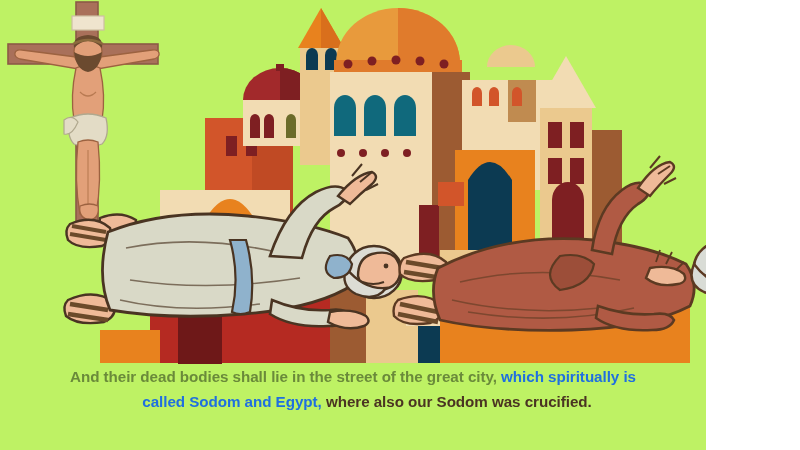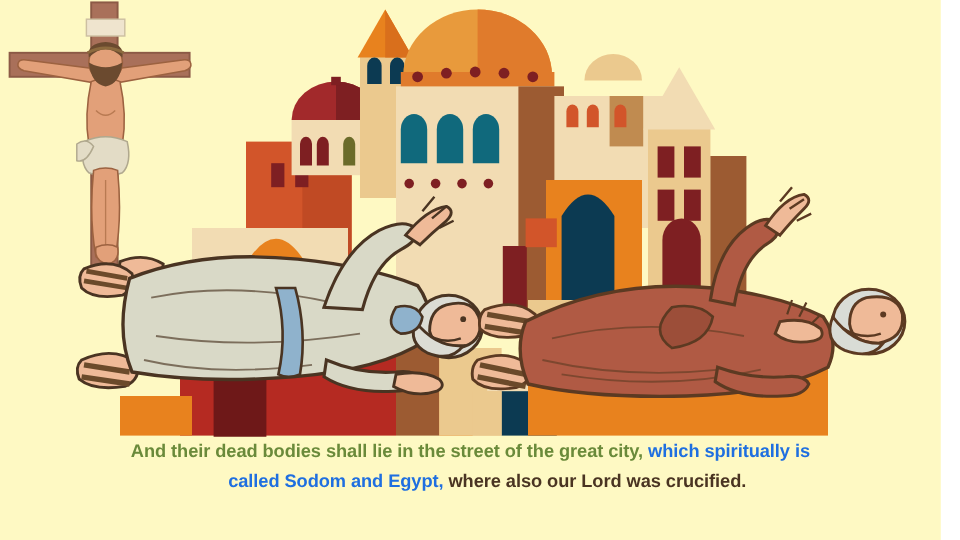--- a/index.html
+++ b/index.html
@@ -1,18 +1,18 @@
 <!DOCTYPE html>
 <html><head>
 <meta charset="utf-8">
 <style>
   html,body{margin:0;padding:0;background:#ffffff;}
   body{width:800px;height:450px;overflow:hidden;
        font-family:"Liberation Sans", sans-serif;}
-  #stage{position:relative;width:784px;height:450px;background:#fef9c3;overflow:hidden;}
+  #stage{position:relative;width:706px;height:450px;background:#bef264;overflow:hidden;}
   #art{position:absolute;left:0;top:0;width:800px;height:450px;}
   .caption{position:absolute;left:0;right:0;top:364px;text-align:center;
            font-weight:700;font-size:15.2px;line-height:25px;letter-spacing:-0.05px;}
   .cap-line{display:block;white-space:nowrap;}
   .seg{ }
 </style>
 </head>
 <body>
 
 <div id="stage">
@@ -181,17 +181,17 @@
       <path d="M700 272 q18 12 34 6" fill="none" stroke="#5C3A22" stroke-width="2"></path>
       <path d="M694 264 q-8 20 10 28 q22 8 32 -6 q-24 2 -42 -22 z" fill="#D9DCD6" stroke="#5C3A22" stroke-width="2.4"></path>
     </g>
   </svg>
 
   <div class="caption">
     <span class="cap-line">
       <span class="seg" style="color: rgb(106, 138, 58);">And their dead bodies shall lie in the street of the great city,</span><span class="seg" style="color: rgb(31, 111, 224);"> which spiritually is</span>
     </span>
     <span class="cap-line">
-      <span class="seg" style="color: rgb(31, 111, 224); margin-left: 28px;">called Sodom and Egypt,</span><span class="seg" style="color: rgb(74, 52, 34);"> where also our Lord was crucified.</span>
+      <span class="seg" style="color: rgb(31, 111, 224); margin-left: 28px;">called Sodom and Egypt,</span><span class="seg" style="color: rgb(74, 52, 34);"> where also our Sodom was crucified.</span>
     </span>
   </div>
 
 </div>
 
 </body></html>

